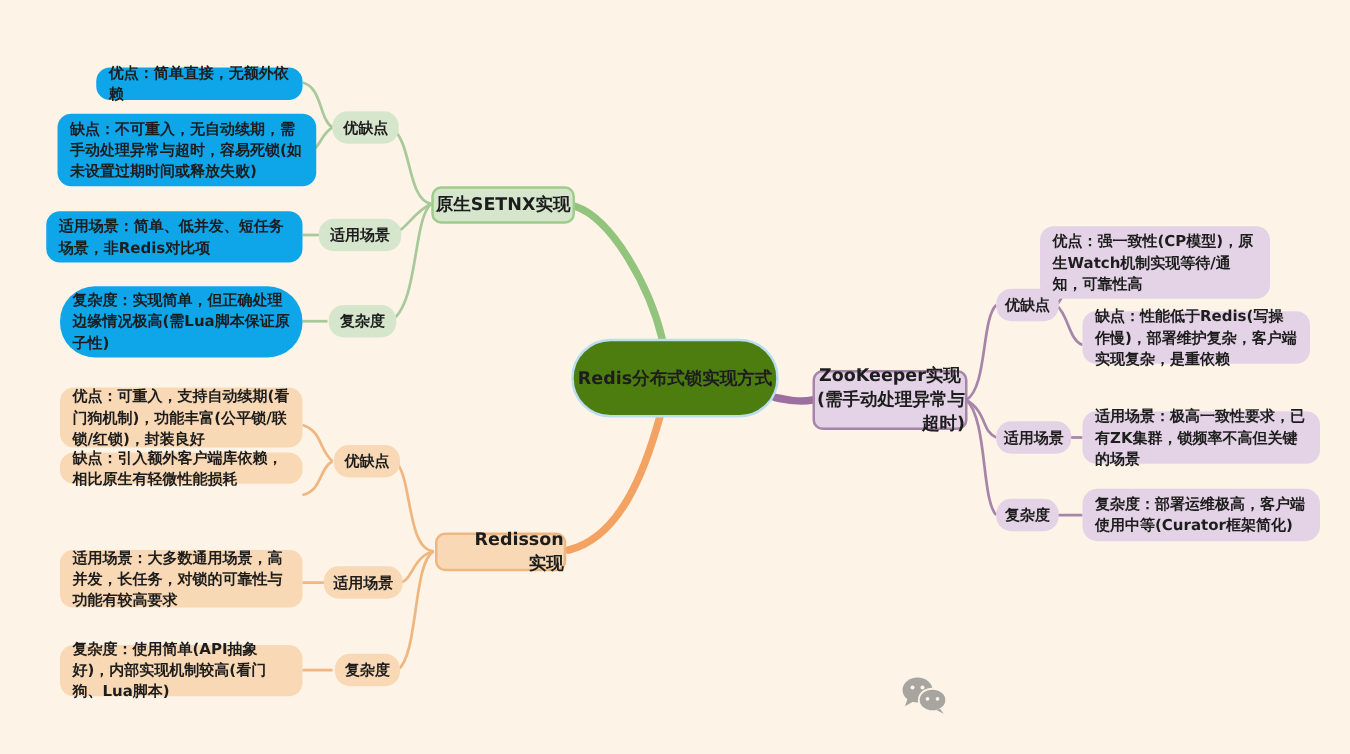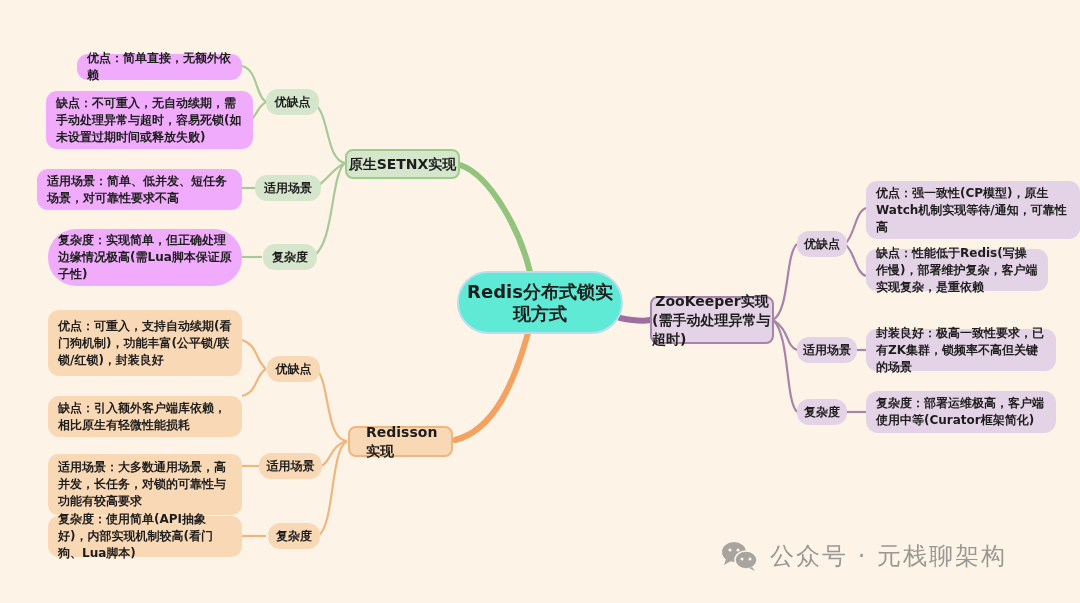--- a/index.html
+++ b/index.html
@@ -27,34 +27,34 @@
     border-radius: 11px;
   }
   .mid {
     font-size: 12px;
     justify-content: center;
     border-radius: 12px;
   }
   .branch {
     font-size: 14px;
     justify-content: center;
-    text-align: left;
+    text-align: right;
     border-radius: 8px;
     line-height: 19px;
   }
   .root {
-    font-size: 18px;
+    font-size: 14px;
     line-height: 22px;
     justify-content: center;
     text-align: center;
     border-radius: 32px;
-    background: #5eead4;
+    background: #4d7c0f;
     border: 2px solid #B9DDF1;
   }
-  .g-leaf { background: #f0abfc; }
+  .g-leaf { background: #0ea5e9; }
   .g-mid  { background: #D6E6CD; }
   .g-branch { background: #D6E6CD; border: 2px solid #9FCB8B; }
   .o-leaf { background: #F9D8B5; }
   .o-mid  { background: #F9D8B5; }
   .o-branch { background: #F9D8B5; border: 2px solid #F0B680; }
   .p-leaf { background: #E4D3E6; }
   .p-mid  { background: #E4D3E6; }
   .p-branch { background: #E4D3E6; border: 2px solid #A784A9; }
   .watermark {
     position: absolute;
@@ -122,84 +122,83 @@
 <div class="node mid g-mid" style="left:263px; top:244px; width:54px; height:26px;">
   <span>复杂度</span>
 </div>
 <div class="node leaf g-leaf" style="left:77px; top:54px; width:165px; height:26px;">
   <span>优点：简单直接，无额外依赖</span>
 </div>
 <div class="node leaf g-leaf" style="left:46px; top:91px; width:207px; height:58px;">
   <span>缺点：不可重入，无自动续期，需手动处理异常与超时，容易死锁(如未设置过期时间或释放失败)</span>
 </div>
 <div class="node leaf g-leaf" style="left:37px; top:169px; width:205px; height:41px;">
-  <span>适用场景：简单、低并发、短任务场景，对可靠性要求不高</span>
+  <span>适用场景：简单、低并发、短任务场景，非Redis对比项</span>
 </div>
 <div class="node leaf g-leaf" style="left:48px; top:229px; width:194px; height:57px;border-radius:28px;">
   <span>复杂度：实现简单，但正确处理边缘情况极高(需Lua脚本保证原子性)</span>
 </div>
 
 <div class="node branch o-branch" style="left:348px; top:426px; width:105px; height:31px;padding-left:16px;">
   <span>Redisson实现</span>
 </div>
 <div class="node mid o-mid" style="left:267px; top:356px; width:53px; height:26px;">
   <span>优缺点</span>
 </div>
 <div class="node mid o-mid" style="left:259px; top:453px; width:63px; height:26px;">
   <span>适用场景</span>
 </div>
 <div class="node mid o-mid" style="left:268px; top:523px; width:52px; height:26px;">
   <span>复杂度</span>
 </div>
-<div class="node leaf o-leaf" style="left:48px; top:310px; width:194px; height:66px;">
+<div class="node leaf o-leaf" style="left:48px; top:310px; width:194px; height:48px;">
   <span>优点：可重入，支持自动续期(看门狗机制)，功能丰富(公平锁/联锁/红锁)，封装良好</span>
 </div>
-<div class="node leaf o-leaf" style="left:48px; top:396px; width:194px; height:41px;">
+<div class="node leaf o-leaf" style="left:48px; top:362px; width:194px; height:25px;">
   <span>缺点：引入额外客户端库依赖，相比原生有轻微性能损耗</span>
 </div>
-<div class="node leaf o-leaf" style="left:48px; top:454px; width:194px; height:61px;border-radius:10px;">
+<div class="node leaf o-leaf" style="left:48px; top:440px; width:194px; height:46px;border-radius:10px;">
   <span>适用场景：大多数通用场景，高并发，长任务，对锁的可靠性与功能有较高要求</span>
 </div>
 <div class="node leaf o-leaf" style="left:48px; top:516px; width:194px; height:41px;">
   <span>复杂度：使用简单(API抽象好)，内部实现机制较高(看门狗、Lua脚本)</span>
 </div>
 
 <div class="node branch p-branch" style="left:650px; top:296px; width:124px; height:48px; flex-direction:column;">
   <span>ZooKeeper实现</span>
   <span>(需手动处理异常与超时)</span>
 </div>
 <div class="node mid p-mid" style="left:797px; top:231px; width:50px; height:26px;">
   <span>优缺点</span>
 </div>
 <div class="node mid p-mid" style="left:797px; top:337px; width:60px; height:26px;">
   <span>适用场景</span>
 </div>
 <div class="node mid p-mid" style="left:797px; top:399px; width:50px; height:26px;">
   <span>复杂度</span>
 </div>
-<div class="node leaf p-leaf" style="left:866px; top:181px; width:214px; height:58px;">
+<div class="node leaf p-leaf" style="left:832px; top:181px; width:184px; height:58px;">
   <span>优点：强一致性(CP模型)，原生Watch机制实现等待/通知，可靠性高</span>
 </div>
 <div class="node leaf p-leaf" style="left:866px; top:249px; width:182px; height:42px;">
   <span>缺点：性能低于Redis(写操作慢)，部署维护复杂，客户端实现复杂，是重依赖</span>
 </div>
 <div class="node leaf p-leaf" style="left:866px; top:329px; width:190px; height:42px;">
-  <span>封装良好：极高一致性要求，已有ZK集群，锁频率不高但关键的场景</span>
+  <span>适用场景：极高一致性要求，已有ZK集群，锁频率不高但关键的场景</span>
 </div>
 <div class="node leaf p-leaf" style="left:866px; top:391px; width:190px; height:42px;border-radius:12px;">
   <span>复杂度：部署运维极高，客户端使用中等(Curator框架简化)</span>
 </div>
 
 <div class="watermark">
   <span class="wm-icon">
     <svg width="40" height="32" viewBox="0 0 40 32">
       <ellipse cx="14" cy="12" rx="12" ry="10" fill="#A8A5A0"></ellipse>
       <path d="M6 19 L4 25 L11 21 Z" fill="#A8A5A0"></path>
       <circle cx="10" cy="10" r="1.6" fill="#FDF4E7"></circle>
       <circle cx="18" cy="10" r="1.6" fill="#FDF4E7"></circle>
       <ellipse cx="26" cy="20" rx="11" ry="9" fill="#A8A5A0" stroke="#FDF4E7" stroke-width="1.5"></ellipse>
       <path d="M32 27 L35 31 L29 28 Z" fill="#A8A5A0"></path>
       <circle cx="22" cy="19" r="1.5" fill="#FDF4E7"></circle>
       <circle cx="30" cy="19" r="1.5" fill="#FDF4E7"></circle>
     </svg>
   </span>
-  <span>公众号 · 元栈聊架构</span>
 </div>
 
 </body></html>

